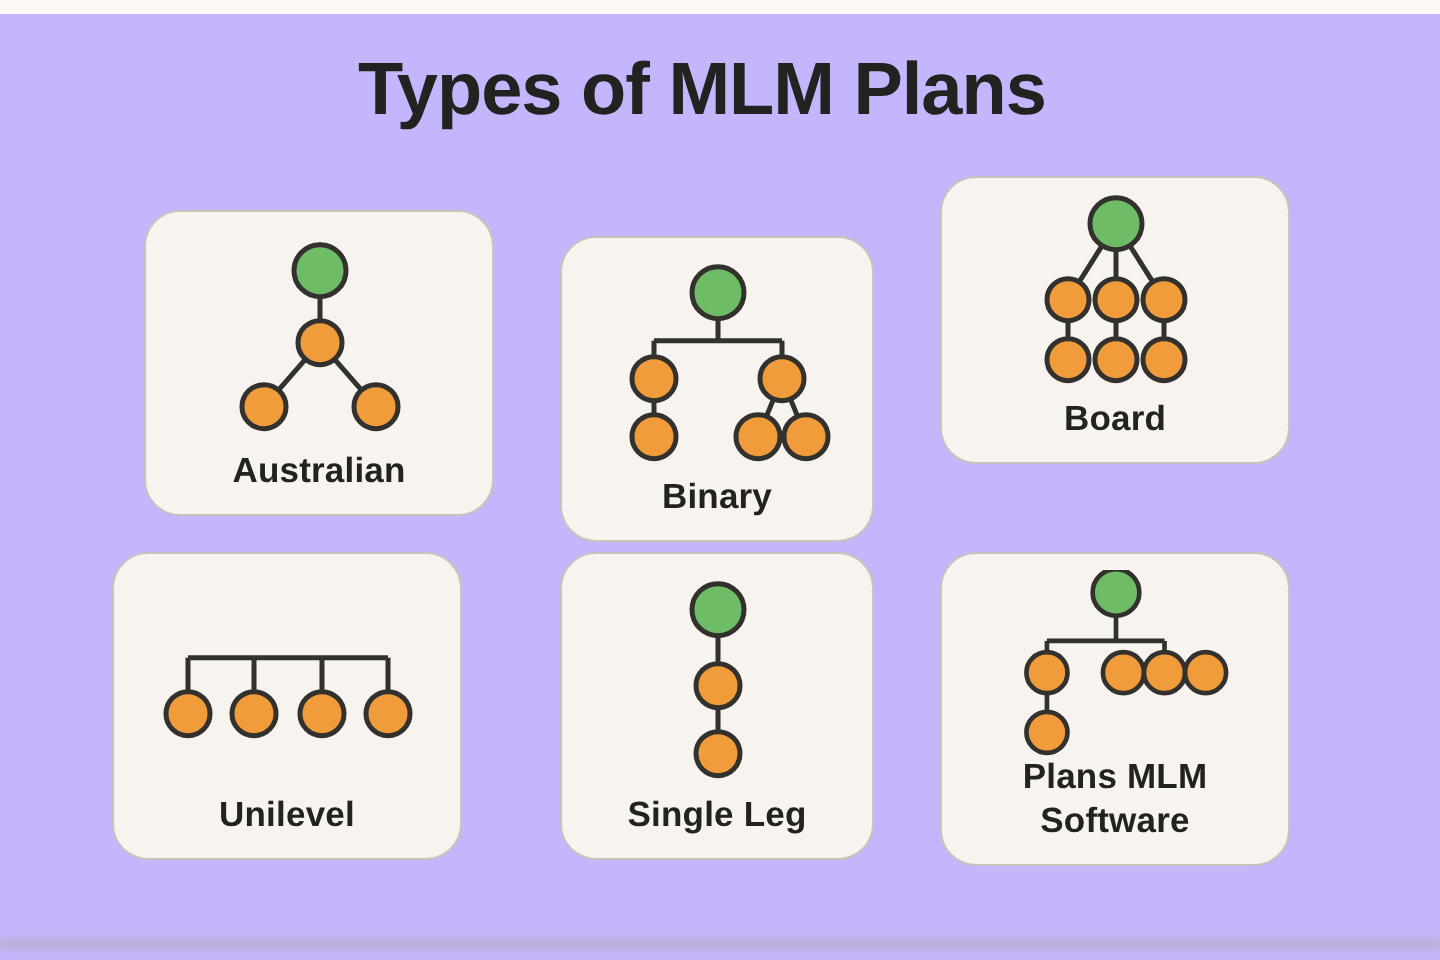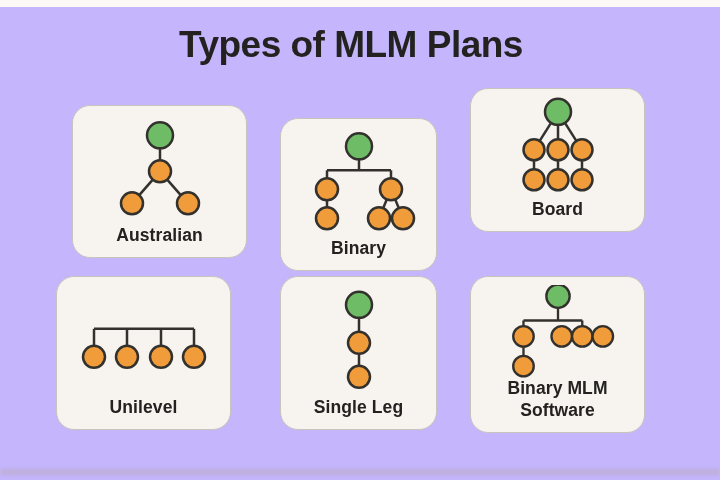--- a/index.html
+++ b/index.html
@@ -118,17 +118,17 @@
         <line x1="43" y1="38" x2="43" y2="55" stroke="#33312d" stroke-width="2.5"></line>
         <line x1="106" y1="38" x2="106" y2="55" stroke="#33312d" stroke-width="2.5"></line>
         <line x1="43" y1="55" x2="43" y2="87" stroke="#33312d" stroke-width="2.5"></line>
         <circle cx="80" cy="12" r="12.5" fill="#6ebc66" stroke="#33312d" stroke-width="2.5"></circle>
         <circle cx="43" cy="55" r="11" fill="#f09c3a" stroke="#33312d" stroke-width="2.5"></circle>
         <circle cx="84" cy="55" r="11" fill="#f09c3a" stroke="#33312d" stroke-width="2.5"></circle>
         <circle cx="106" cy="55" r="11" fill="#f09c3a" stroke="#33312d" stroke-width="2.5"></circle>
         <circle cx="128" cy="55" r="11" fill="#f09c3a" stroke="#33312d" stroke-width="2.5"></circle>
         <circle cx="43" cy="87" r="11" fill="#f09c3a" stroke="#33312d" stroke-width="2.5"></circle>
       </svg>
-    <div class="card-label">Binary MLM Software</div>
+    <div class="card-label">Plans MLM Software</div>
   </div>
 
   <div class="bottom-shadow"></div>
 </div>
 
 </body></html>

